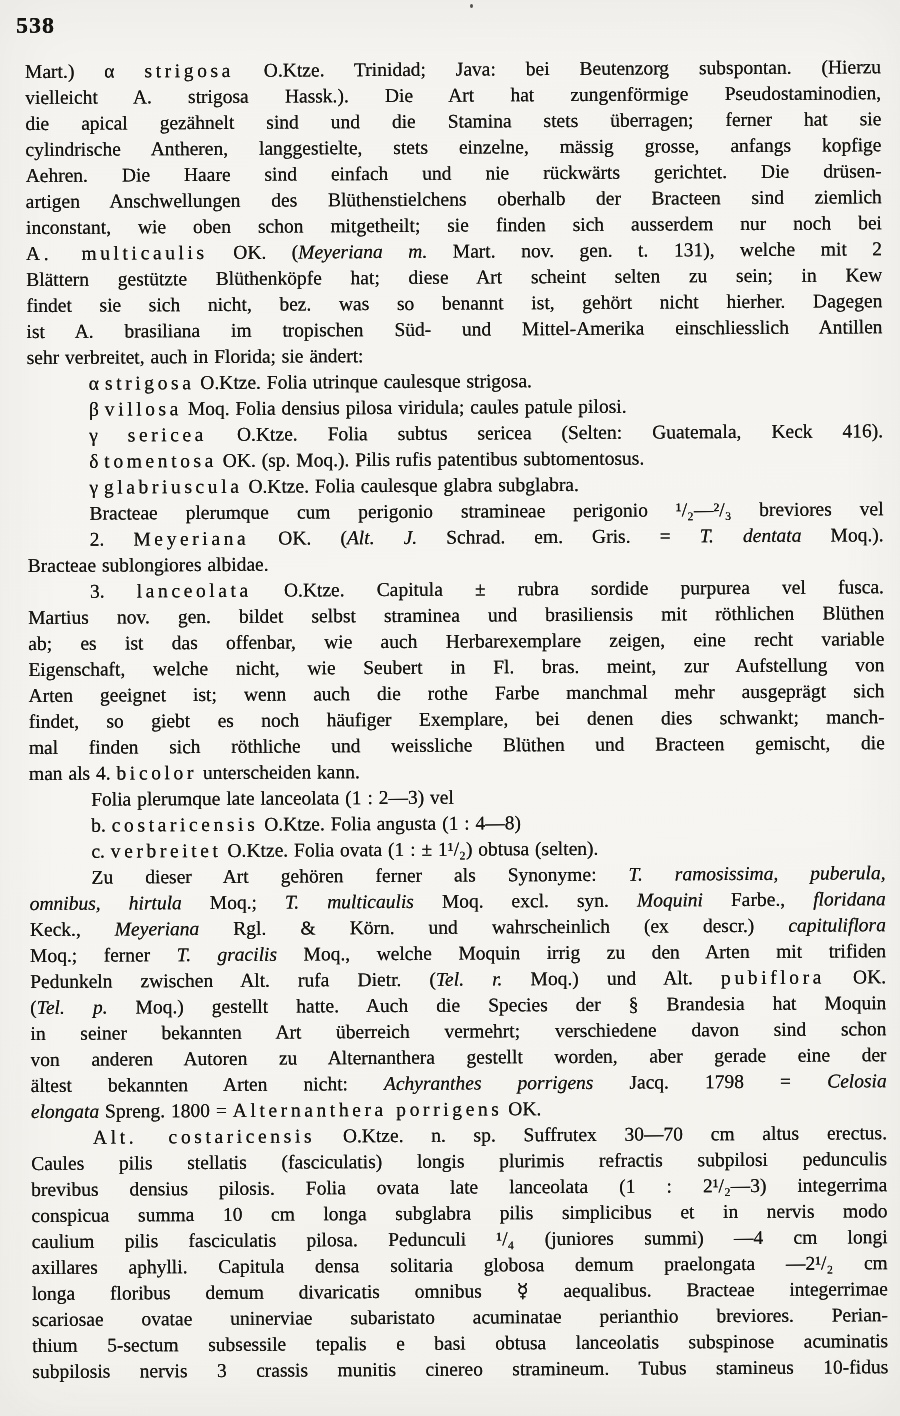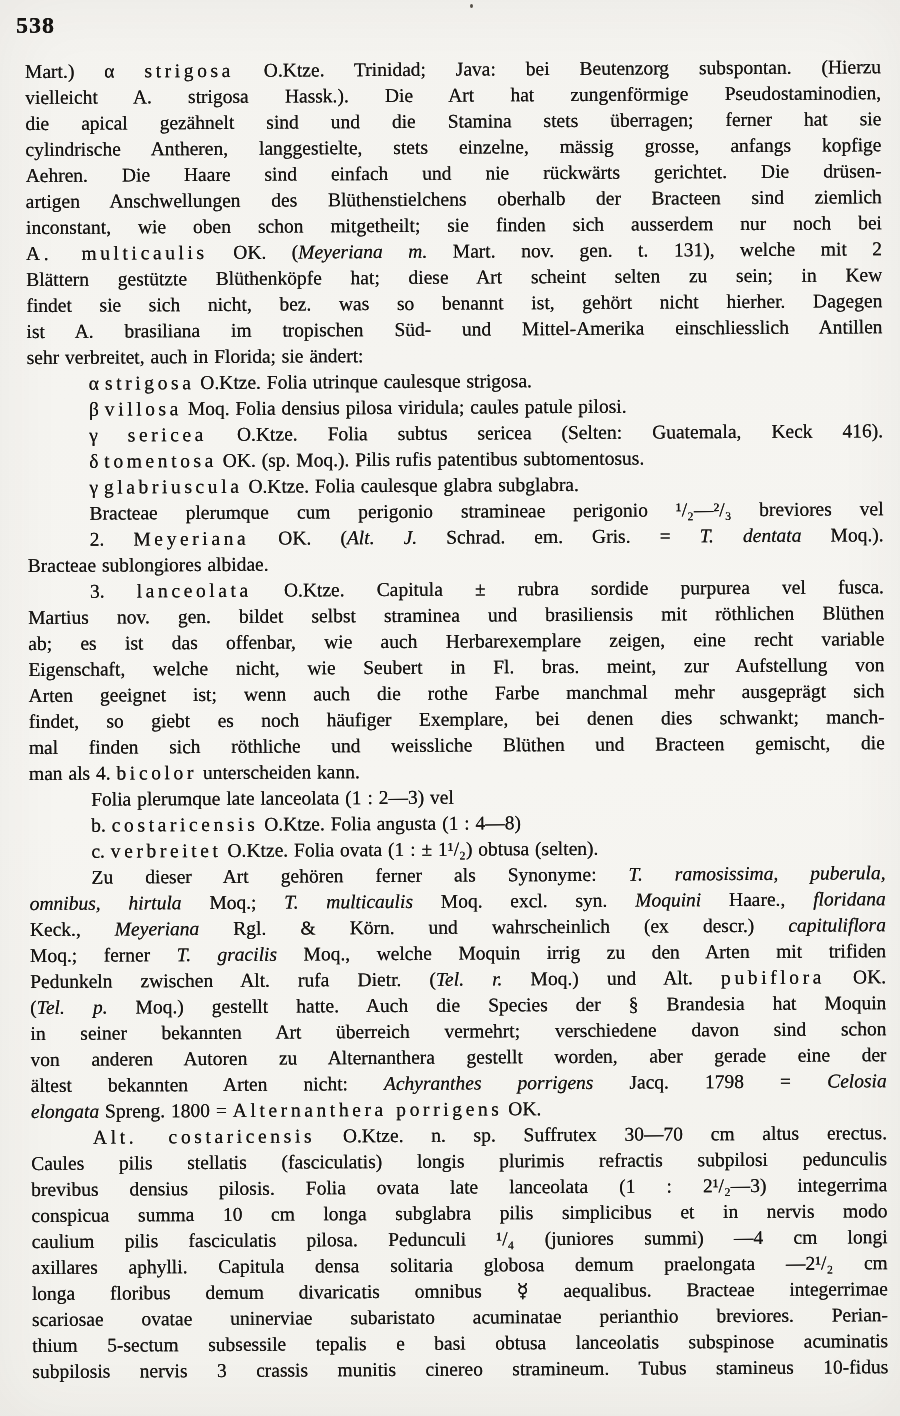--- a/index.html
+++ b/index.html
@@ -86,21 +86,21 @@
       <div class="line justify"><span>ab; es ist das offenbar, wie auch Herbarexemplare zeigen, eine recht variable</span></div>
       <div class="line justify"><span>Eigenschaft, welche nicht, wie Seubert in Fl. bras. meint, zur Aufstellung von</span></div>
       <div class="line justify"><span>Arten geeignet ist; wenn auch die rothe Farbe manchmal mehr ausgeprägt sich</span></div>
       <div class="line justify"><span>findet, so giebt es noch häufiger Exemplare, bei denen dies schwankt; manch-</span></div>
       <div class="line justify"><span>mal finden sich röthliche und weissliche Blüthen und Bracteen gemischt, die</span></div>
       <div class="line"><span>man als 4. </span><span class="sp">bicolor</span><span> unterscheiden kann.</span></div>
       <div class="line indent"><span>Folia plerumque late lanceolata (1 : 2—3) vel</span></div>
       <div class="line indent"><span>b. </span><span class="sp">costaricensis</span><span> O.Ktze. Folia angusta (1 : 4—8)</span></div>
       <div class="line indent"><span>c. </span><span class="sp">verbreitet</span><span> O.Ktze. Folia ovata (1 : ± 1¹/₂) obtusa (selten).</span></div>
       <div class="line indent justify"><span>Zu dieser Art gehören ferner als Synonyme: </span><span class="it">T. ramosissima, puberula,</span></div>
-      <div class="line justify"><span class="it">omnibus, hirtula</span><span> Moq.; </span><span class="it">T. multicaulis</span><span> Moq. excl. syn. </span><span class="it">Moquini</span><span> Haare., </span><span class="it">floridana</span></div>
+      <div class="line justify"><span class="it">omnibus, hirtula</span><span> Moq.; </span><span class="it">T. multicaulis</span><span> Moq. excl. syn. </span><span class="it">Moquini</span><span> Farbe., </span><span class="it">floridana</span></div>
       <div class="line justify"><span>Keck., </span><span class="it">Meyeriana</span><span> Rgl. &amp; Körn. und wahrscheinlich (ex descr.) </span><span class="it">capituliflora</span></div>
       <div class="line justify"><span>Moq.; ferner </span><span class="it">T. gracilis</span><span> Moq., welche Moquin irrig zu den Arten mit trifiden</span></div>
       <div class="line justify"><span>Pedunkeln zwischen Alt. rufa Dietr. (</span><span class="it">Tel. r.</span><span> Moq.) und Alt. </span><span class="sp">pubiflora</span><span> OK.</span></div>
       <div class="line justify"><span>(</span><span class="it">Tel. p.</span><span> Moq.) gestellt hatte. Auch die Species der § Brandesia hat Moquin</span></div>
       <div class="line justify"><span>in seiner bekannten Art überreich vermehrt; verschiedene davon sind schon</span></div>
       <div class="line justify"><span>von anderen Autoren zu Alternanthera gestellt worden, aber gerade eine der</span></div>
       <div class="line justify"><span>ältest bekannten Arten nicht: </span><span class="it">Achyranthes porrigens</span><span> Jacq. 1798 = </span><span class="it">Celosia</span></div>
       <div class="line"><span class="it">elongata</span><span> Spreng. 1800 = </span><span class="sp">Alternanthera porrigens</span><span> OK.</span></div>
       <div class="line indent justify"><span class="sp">Alt. costaricensis</span><span> O.Ktze. n. sp. Suffrutex 30—70 cm altus erectus.</span></div>
       <div class="line justify"><span>Caules pilis stellatis (fasciculatis) longis plurimis refractis subpilosi pedunculis</span></div>

